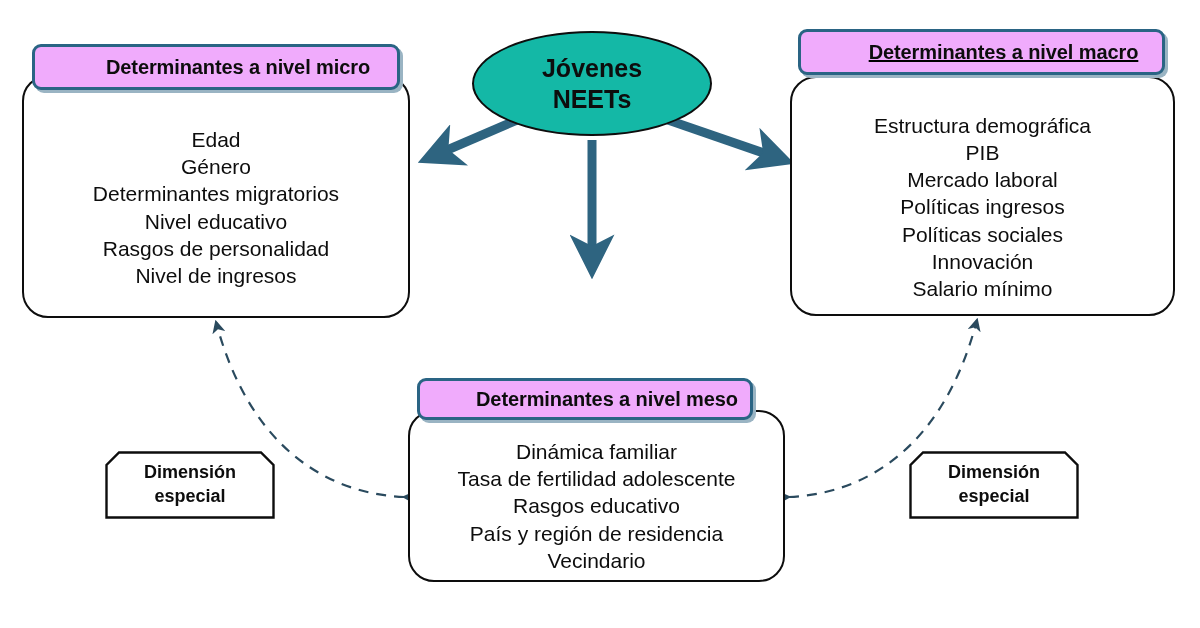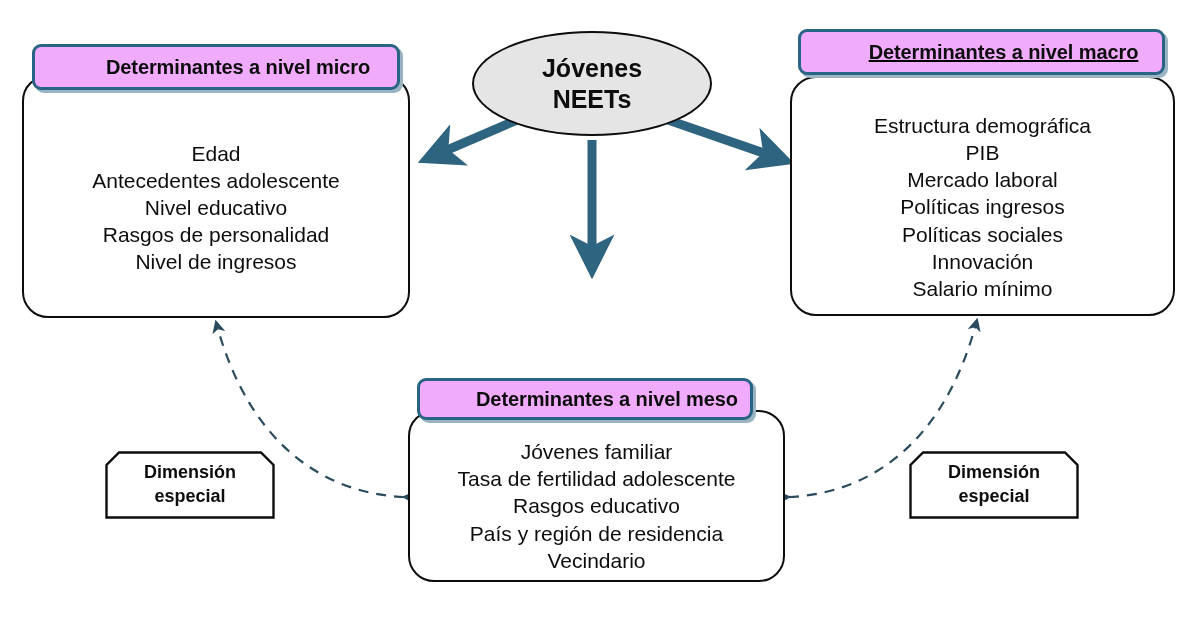--- a/index.html
+++ b/index.html
@@ -87,21 +87,21 @@
   #panel-meso  .panel-body   { left: 408px; top: 410px; width: 377px; height: 172px; padding-top: 20px; }
 
   
   #neet-ellipse {
     position: absolute;
     left: 472px;
     top: 31px;
     width: 240px;
     height: 105px;
     box-sizing: border-box;
-    background: #e5e5e5;
+    background: #14b8a6;
     border: 2px solid #0d0d0d;
     border-radius: 50%;
     display: flex;
     align-items: center;
     justify-content: center;
     z-index: 4;
   }
   #neet-ellipse .ellipse-text {
     text-align: center;
     font-size: 25px;
@@ -169,21 +169,22 @@
     <path d="M 789,497 C 863,494 943,450 977,320" fill="none" stroke="#2a4a5e" stroke-width="2.2" stroke-dasharray="10 8" marker-start="url(#dash-head)" marker-end="url(#dash-head)"></path>
   </svg>
 
   <div class="panel" id="panel-micro">
     <div class="panel-header">
       <span class="panel-header-text">Determinantes a nivel micro</span>
     </div>
     <div class="panel-body">
       <ul>
         <li>Edad</li>
-        <li>Antecedentes adolescente</li>
+        <li>Género</li>
+        <li>Determinantes migratorios</li>
         <li>Nivel educativo</li>
         <li>Rasgos de personalidad</li>
         <li>Nivel de ingresos</li>
       </ul>
     </div>
   </div>
 
   <div class="panel" id="panel-macro">
     <div class="panel-header">
       <span class="panel-header-text">Determinantes a nivel macro</span>
@@ -200,21 +201,21 @@
       </ul>
     </div>
   </div>
 
   <div class="panel" id="panel-meso">
     <div class="panel-header">
       <span class="panel-header-text">Determinantes a nivel meso</span>
     </div>
     <div class="panel-body">
       <ul>
-        <li>Jóvenes familiar</li>
+        <li>Dinámica familiar</li>
         <li>Tasa de fertilidad adolescente</li>
         <li>Rasgos educativo</li>
         <li>País y región de residencia</li>
         <li>Vecindario</li>
       </ul>
     </div>
   </div>
 
   <div id="neet-ellipse">
     <div class="ellipse-text">

